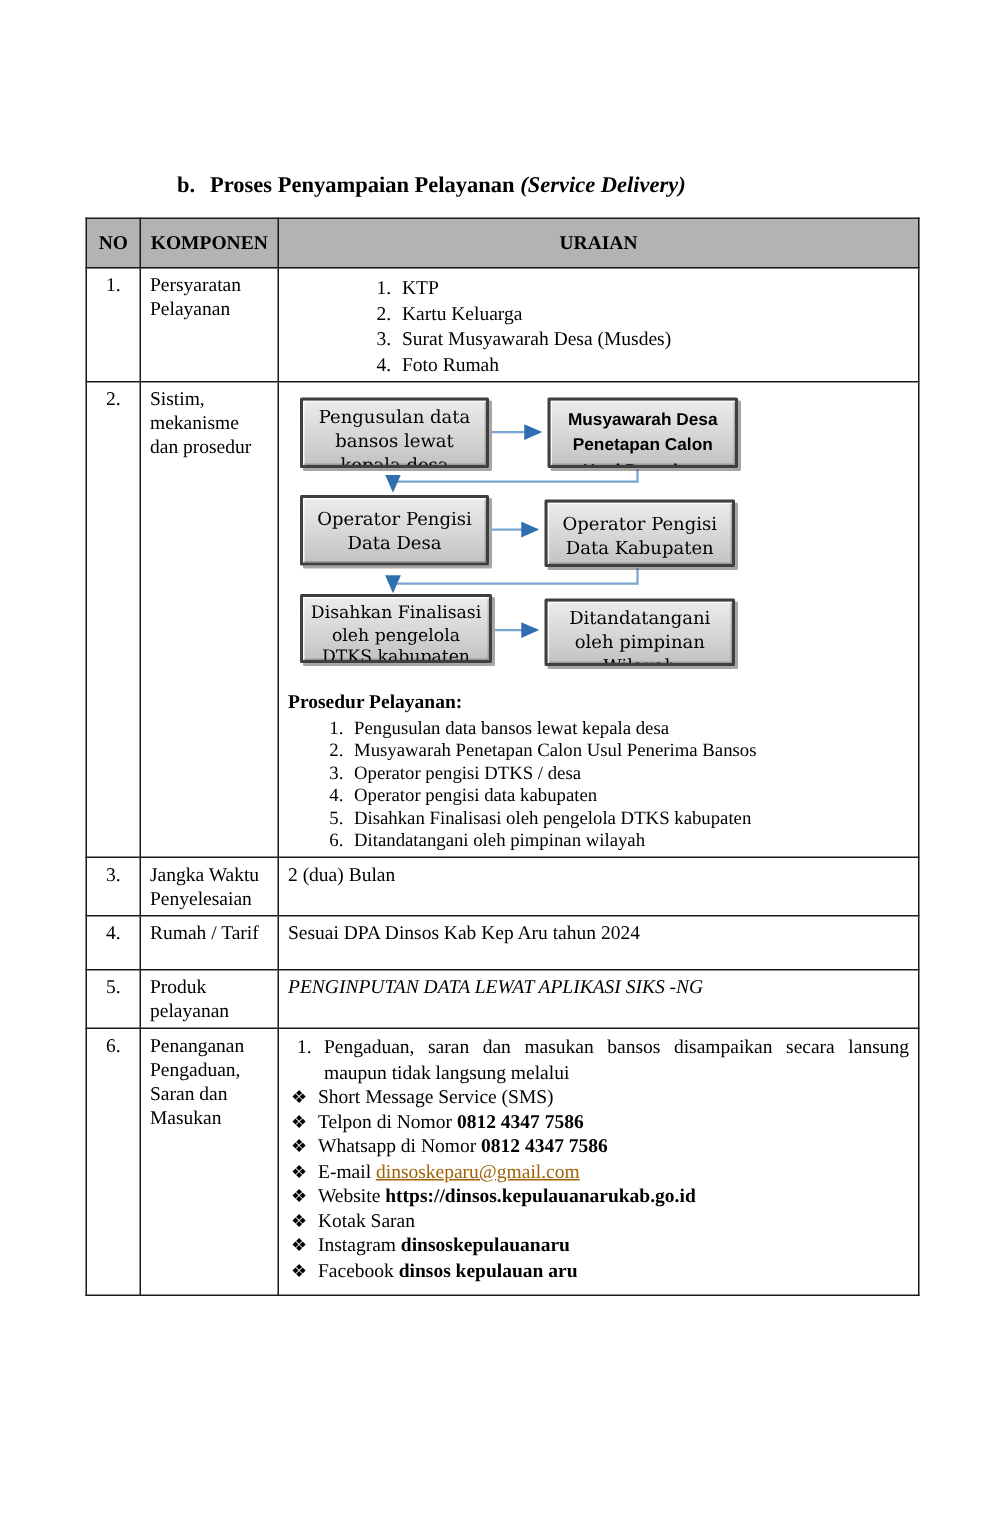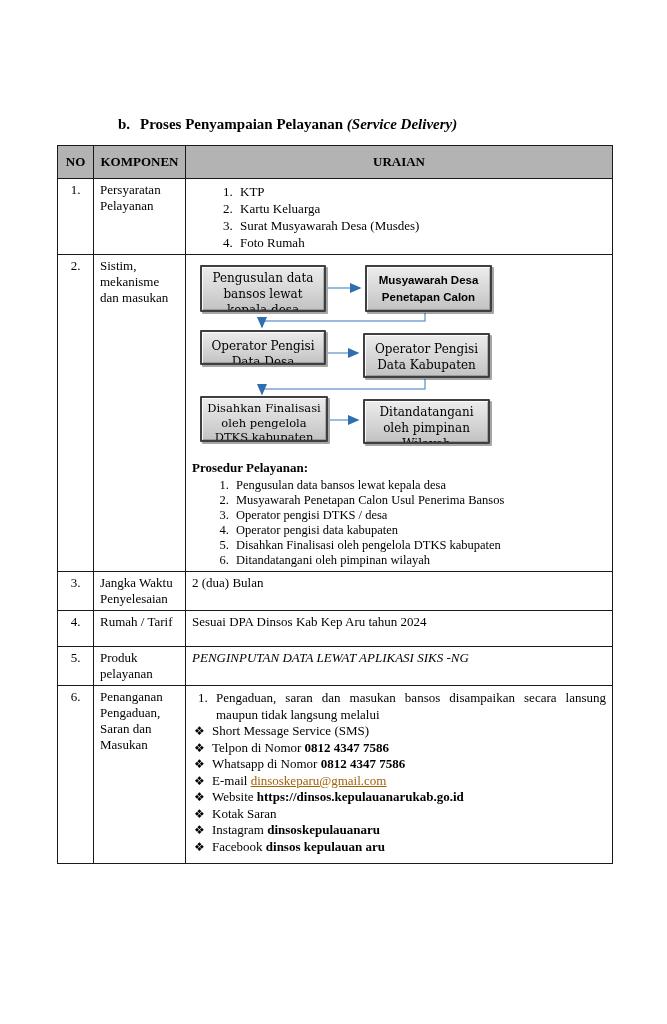--- a/index.html
+++ b/index.html
@@ -21,21 +21,21 @@
   table.svc th, table.svc td {
     border:1px solid #1a1a1a; vertical-align:top; padding:3px 6px;
   }
   table.svc thead th {
     background:#b3b3b3; font-weight:bold; text-align:center;
     height:26px; vertical-align:middle; font-size:13px;
   }
   td.no { text-align:center; }
   td.ur { padding:3px 8px; }
   ol.num { margin:1px 0 0 0; padding-left:44px; }
-  ol.num li { padding-left:4px; line-height:17px; }
+  ol.num li { padding-left:4px; line-height:17px;margin-left:28px; }
   ol.pros { margin:0; padding-left:40px; }
   ol.pros li { padding-left:4px; line-height:15px; font-size:12.5px; }
   .pros-title { font-weight:bold; margin:8px 0 2px 0; }
 
   
   .flow { position:relative; width:420px; height:192px; margin:2px 0 6px 0; }
   .fbox {
     position:absolute; box-sizing:border-box; text-align:center; overflow:hidden;
     background:linear-gradient(180deg,#ececec 0%,#d6d6d6 55%,#c2c2c2 100%);
     border:2px solid #3f3f3f; border-radius:1px;
@@ -87,39 +87,39 @@
             <li>KTP</li>
             <li>Kartu Keluarga</li>
             <li>Surat Musyawarah Desa (Musdes)</li>
             <li>Foto Rumah</li>
           </ol>
         </td>
       </tr>
 
       <tr style="height:313px">
         <td class="no">2.</td>
-        <td>Sistim, mekanisme dan masukan</td>
+        <td>Sistim, mekanisme dan prosedur</td>
         <td class="ur">
 
           <div class="flow">
             <svg class="arrows" viewBox="0 0 420 192">
               <defs>
                 <marker id="ah" markerWidth="9" markerHeight="8" refX="7" refY="3.5" orient="auto">
                   <path d="M0,0 L8,3.5 L0,7 Z" fill="#2f6fb0"></path>
                 </marker>
               </defs>
               <line x1="136" y1="28" x2="168" y2="28" stroke="#7aa4d4" stroke-width="1.5" marker-end="url(#ah)"></line>
               <polyline points="233,53 233,61 70,61 70,67" fill="none" stroke="#7aa4d4" stroke-width="1.5" marker-end="url(#ah)"></polyline>
               <line x1="136" y1="93" x2="166" y2="93" stroke="#7aa4d4" stroke-width="1.5" marker-end="url(#ah)"></line>
               <polyline points="233,119 233,129 70,129 70,134" fill="none" stroke="#7aa4d4" stroke-width="1.5" marker-end="url(#ah)"></polyline>
               <line x1="138" y1="160" x2="166" y2="160" stroke="#7aa4d4" stroke-width="1.5" marker-end="url(#ah)"></line>
             </svg>
             <div class="fbox" style="left:8px;top:5px;width:126px;height:47px;line-height:16px">Pengusulan data bansos lewat kepala desa</div>
             <div class="fbox sans" style="left:173px;top:5px;width:127px;height:47px">Musyawarah Desa Penetapan Calon Usul Penerima Bansos</div>
-            <div class="fbox" style="left:8px;top:70px;width:126px;height:35px;padding-top:6px">Operator Pengisi Data Desa</div>
+            <div class="fbox" style="left:8px;top:70px;width:126px;height:47px;padding-top:6px">Operator Pengisi Data Desa</div>
             <div class="fbox" style="left:171px;top:73px;width:127px;height:45px;padding-top:6px">Operator Pengisi Data Kabupaten</div>
             <div class="fbox" style="left:8px;top:136px;width:128px;height:46px;font-size:11.5px;line-height:14.5px">Disahkan Finalisasi oleh pengelola DTKS kabupaten</div>
             <div class="fbox" style="left:171px;top:139px;width:127px;height:45px;line-height:16px">Ditandatangani oleh pimpinan Wilayah</div>
           </div>
 
           <div class="pros-title">Prosedur Pelayanan:</div>
           <ol class="pros">
             <li>Pengusulan data bansos lewat kepala desa</li>
             <li>Musyawarah Penetapan Calon Usul Penerima Bansos</li>
             <li>Operator pengisi DTKS / desa</li>

